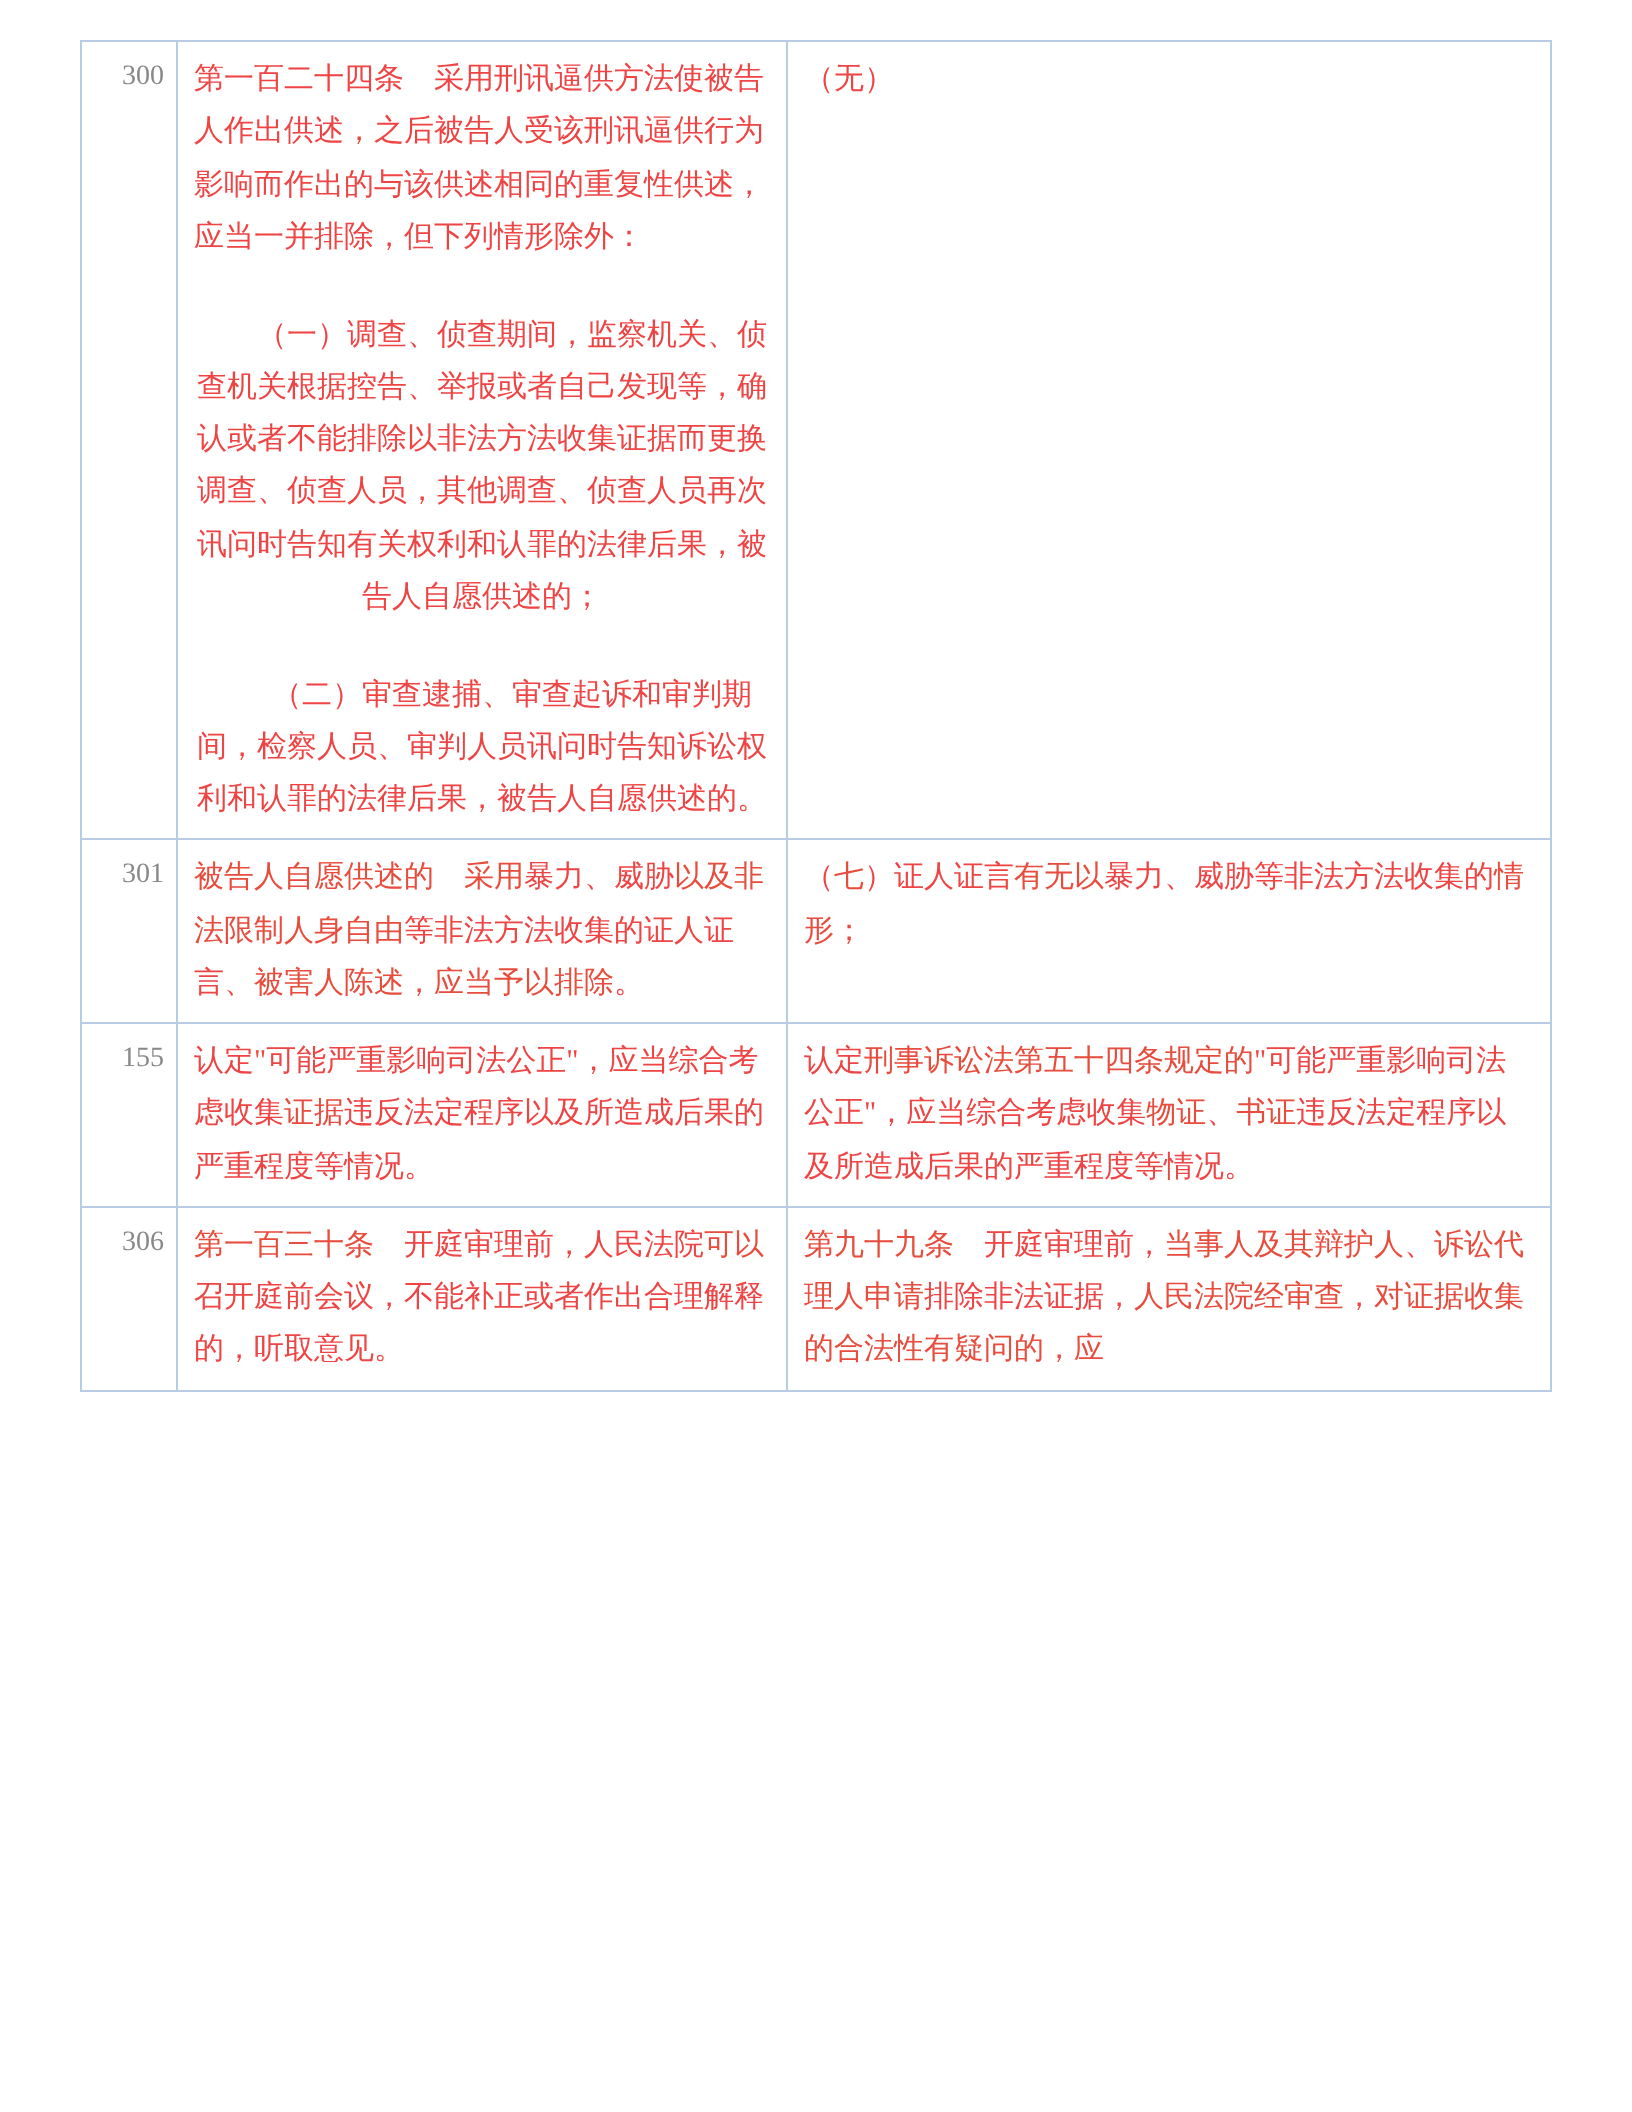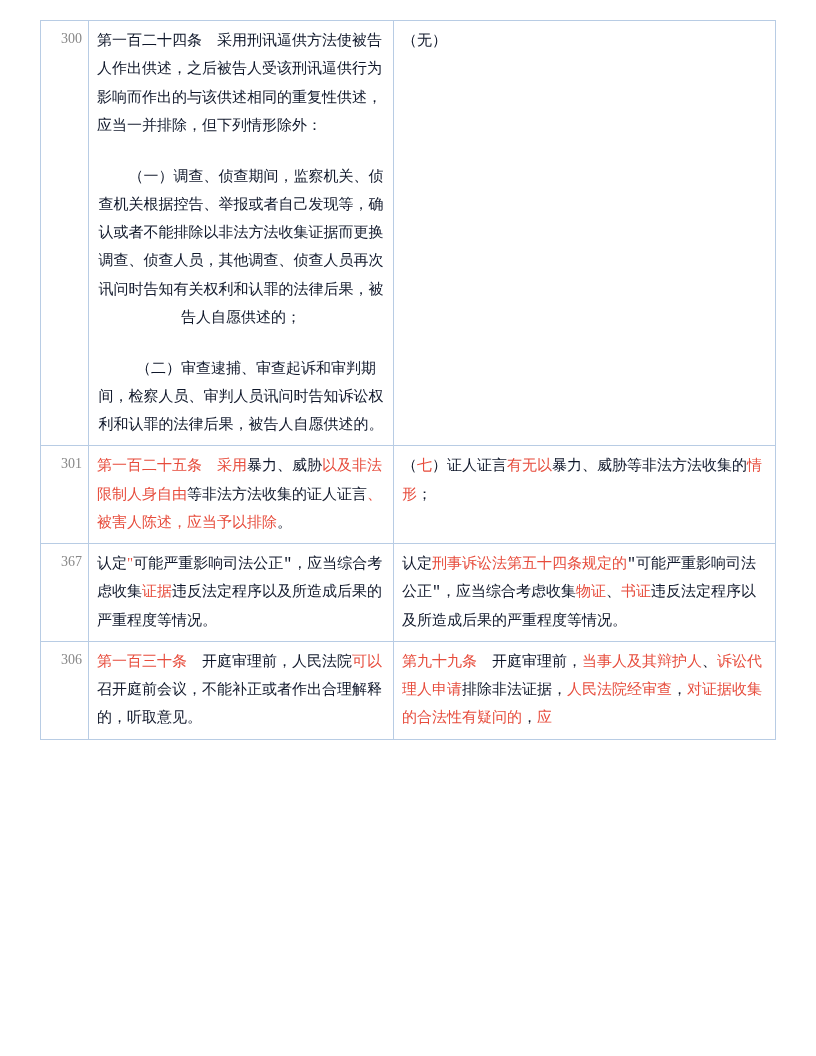--- a/index.html
+++ b/index.html
@@ -26,21 +26,21 @@
   col.c-left { width: 305px; }
   col.c-right { }
   td.num {
     text-align: right;
     color: #888;
     font-size: 14px;
     padding-right: 6px;
     padding-left: 20px;
   }
   .red { color: #e74c3c; }
-  .gray { color: #0f172a; font-family: Liberation Mono, monospace; }
+  .gray { color: #ef4444; }
   .para { margin-bottom: 1.5em; }
   .para:last-child { margin-bottom: 0; }
   .indent { text-indent: 2em; text-align: center; }
 </style>
 </head>
 <body>
 
 <table>
   <colgroup>
     <col class="c-num">
@@ -55,28 +55,28 @@
           <div class="para indent"><span class="gray">（一）调查、侦查期间，监察机关、侦查机关根据控告、举报或者自己发现等，确认或者不能排除以非法方法收集证据而更换调查、侦查人员，其他调查、侦查人员再次讯问时告知有关权利和认罪的法律后果，被告人自愿供述的；</span></div>
           <div class="para indent"><span class="gray">（二）审查逮捕、审查起诉和审判期间，检察人员、审判人员讯问时告知诉讼权利和认罪的法律后果，被告人自愿供述的。</span></div>
         </td>
         <td>
           <div class="para"><span class="gray">（无）</span></div>
         </td>
       </tr>
       <tr>
         <td class="num">301</td>
         <td>
-          <div class="para"><span class="red">第一百二十五条　采用</span><span class="gray">暴力、威胁</span><span class="red">以及非法</span><span class="red">限制人身自由</span><span class="gray">等非法方法收集的证人证言</span><span class="red">、被害人陈述，应当予以排除</span><span class="gray">。</span></div>
+          <div class="para"><span class="red">被告人自愿供述的　采用</span><span class="gray">暴力、威胁</span><span class="red">以及非法</span><span class="red">限制人身自由</span><span class="gray">等非法方法收集的证人证言</span><span class="red">、被害人陈述，应当予以排除</span><span class="gray">。</span></div>
         </td>
         <td>
           <div class="para"><span class="gray">（</span><span class="red">七</span><span class="gray">）证人证言</span><span class="red">有无以</span><span class="gray">暴力、威胁等非法方法收集的</span><span class="red">情形</span><span class="gray">；</span></div>
         </td>
       </tr>
       <tr>
-        <td class="num">367</td>
+        <td class="num">155</td>
         <td>
           <div class="para"><span class="gray">认定</span><span class="red">"</span><span class="gray">可能严重影响司法公正"，应当综合考虑收集</span><span class="red">证据</span><span class="gray">违反法定程序以及所造成后果的严重程度等情况。</span></div>
         </td>
         <td>
           <div class="para"><span class="gray">认定</span><span class="red">刑事诉讼法第五十四条规定的</span><span class="gray">"可能严重影响司法公正"，应当综合考虑收集</span><span class="red">物证</span><span class="gray">、</span><span class="red">书证</span><span class="gray">违反法定程序以及所造成后果的严重程度等情况。</span></div>
         </td>
       </tr>
       <tr>
         <td class="num">306</td>
         <td>

